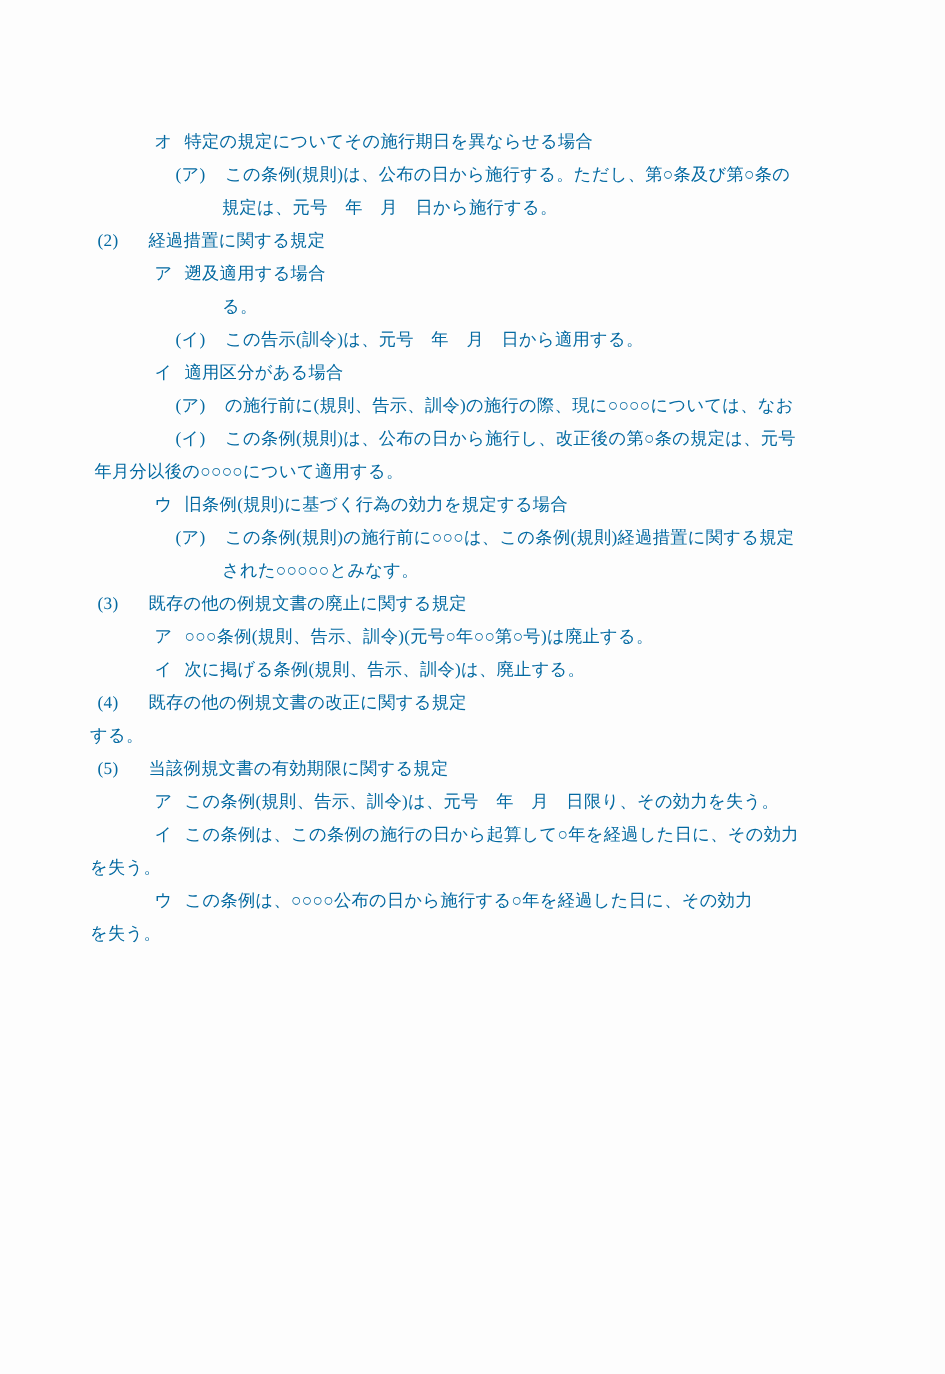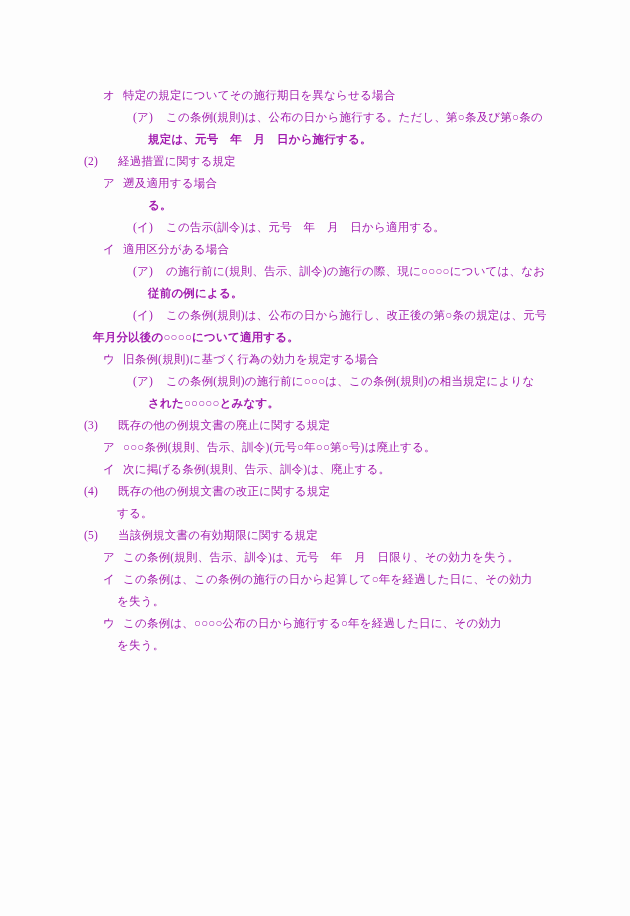--- a/index.html
+++ b/index.html
@@ -7,66 +7,65 @@
     padding: 0;
     background: #fcfcfc;
   }
   .page {
     position: relative;
     width: 620px;
     height: 916px;
     background: #fdfdfd;
     overflow: hidden;
     font-family: "Liberation Serif", "DejaVu Serif", serif;
-    color: #a21caf;
+    color: #0369a1;
   }
   .doc-body {
     position: absolute;
     top: 84px;
     left: 0;
     right: 0;
   }
   .line {
     font-size: 11.5px;
     line-height: 22px;
     letter-spacing: 0.2px;
     white-space: pre;
   }
   
-  .ind-n  { padding-left: 84px;  }  
+  .ind-n  { padding-left: 65px;  }  
   .ind-k  { padding-left: 103px; }  
-  .ind-p  { padding-left: 93px; margin-left: 40px; }  
-  .ind-c1 { padding-left: 148px; font-weight: bold; }  
-  .ind-c2 { padding-left: 93px; font-weight: bold; }  
-  .ind-c3 { padding-left: 117px; }  
+  .ind-p  { padding-left: 117px; }  
+  .ind-c1 { padding-left: 148px; }  
+  .ind-c2 { padding-left: 63px; }  
+  .ind-c3 { padding-left: 60px; }  
   
   .lbl   { display: inline-block; }
   .lbl-n { width: 34px; }
   .lbl-k { width: 20px; }
   .lbl-p { width: 33px; }
 </style>
 </head>
 <body>
 
 <div class="page">
   <div class="doc-body">
       <div class="line ind-k"><span class="lbl lbl-k">オ</span><span>特定の規定についてその施行期日を異ならせる場合</span></div>
       <div class="line ind-p"><span class="lbl lbl-p">(ア)</span><span>この条例(規則)は、公布の日から施行する。ただし、第○条及び第○条の</span></div>
       <div class="line ind-c1"><span>規定は、元号　年　月　日から施行する。</span></div>
       <div class="line ind-n"><span class="lbl lbl-n">(2)</span><span>経過措置に関する規定</span></div>
       <div class="line ind-k"><span class="lbl lbl-k">ア</span><span>遡及適用する場合</span></div>
       <div class="line ind-c1"><span>る。</span></div>
       <div class="line ind-p"><span class="lbl lbl-p">(イ)</span><span>この告示(訓令)は、元号　年　月　日から適用する。</span></div>
       <div class="line ind-k"><span class="lbl lbl-k">イ</span><span>適用区分がある場合</span></div>
       <div class="line ind-p"><span class="lbl lbl-p">(ア)</span><span>の施行前に(規則、告示、訓令)の施行の際、現に○○○○については、なお</span></div>
-      <div class="line ind-c1"><span>従前の例による。</span></div>
       <div class="line ind-p"><span class="lbl lbl-p">(イ)</span><span>この条例(規則)は、公布の日から施行し、改正後の第○条の規定は、元号</span></div>
       <div class="line ind-c2"><span>年月分以後の○○○○について適用する。</span></div>
       <div class="line ind-k"><span class="lbl lbl-k">ウ</span><span>旧条例(規則)に基づく行為の効力を規定する場合</span></div>
-      <div class="line ind-p"><span class="lbl lbl-p">(ア)</span><span>この条例(規則)の施行前に○○○は、この条例(規則)の相当規定によりな</span></div>
+      <div class="line ind-p"><span class="lbl lbl-p">(ア)</span><span>この条例(規則)の施行前に○○○は、この条例(規則)経過措置に関する規定</span></div>
       <div class="line ind-c1"><span>された○○○○○とみなす。</span></div>
       <div class="line ind-n"><span class="lbl lbl-n">(3)</span><span>既存の他の例規文書の廃止に関する規定</span></div>
       <div class="line ind-k"><span class="lbl lbl-k">ア</span><span>○○○条例(規則、告示、訓令)(元号○年○○第○号)は廃止する。</span></div>
       <div class="line ind-k"><span class="lbl lbl-k">イ</span><span>次に掲げる条例(規則、告示、訓令)は、廃止する。</span></div>
       <div class="line ind-n"><span class="lbl lbl-n">(4)</span><span>既存の他の例規文書の改正に関する規定</span></div>
       <div class="line ind-c3"><span>する。</span></div>
       <div class="line ind-n"><span class="lbl lbl-n">(5)</span><span>当該例規文書の有効期限に関する規定</span></div>
       <div class="line ind-k"><span class="lbl lbl-k">ア</span><span>この条例(規則、告示、訓令)は、元号　年　月　日限り、その効力を失う。</span></div>
       <div class="line ind-k"><span class="lbl lbl-k">イ</span><span>この条例は、この条例の施行の日から起算して○年を経過した日に、その効力</span></div>
       <div class="line ind-c3"><span>を失う。</span></div>

